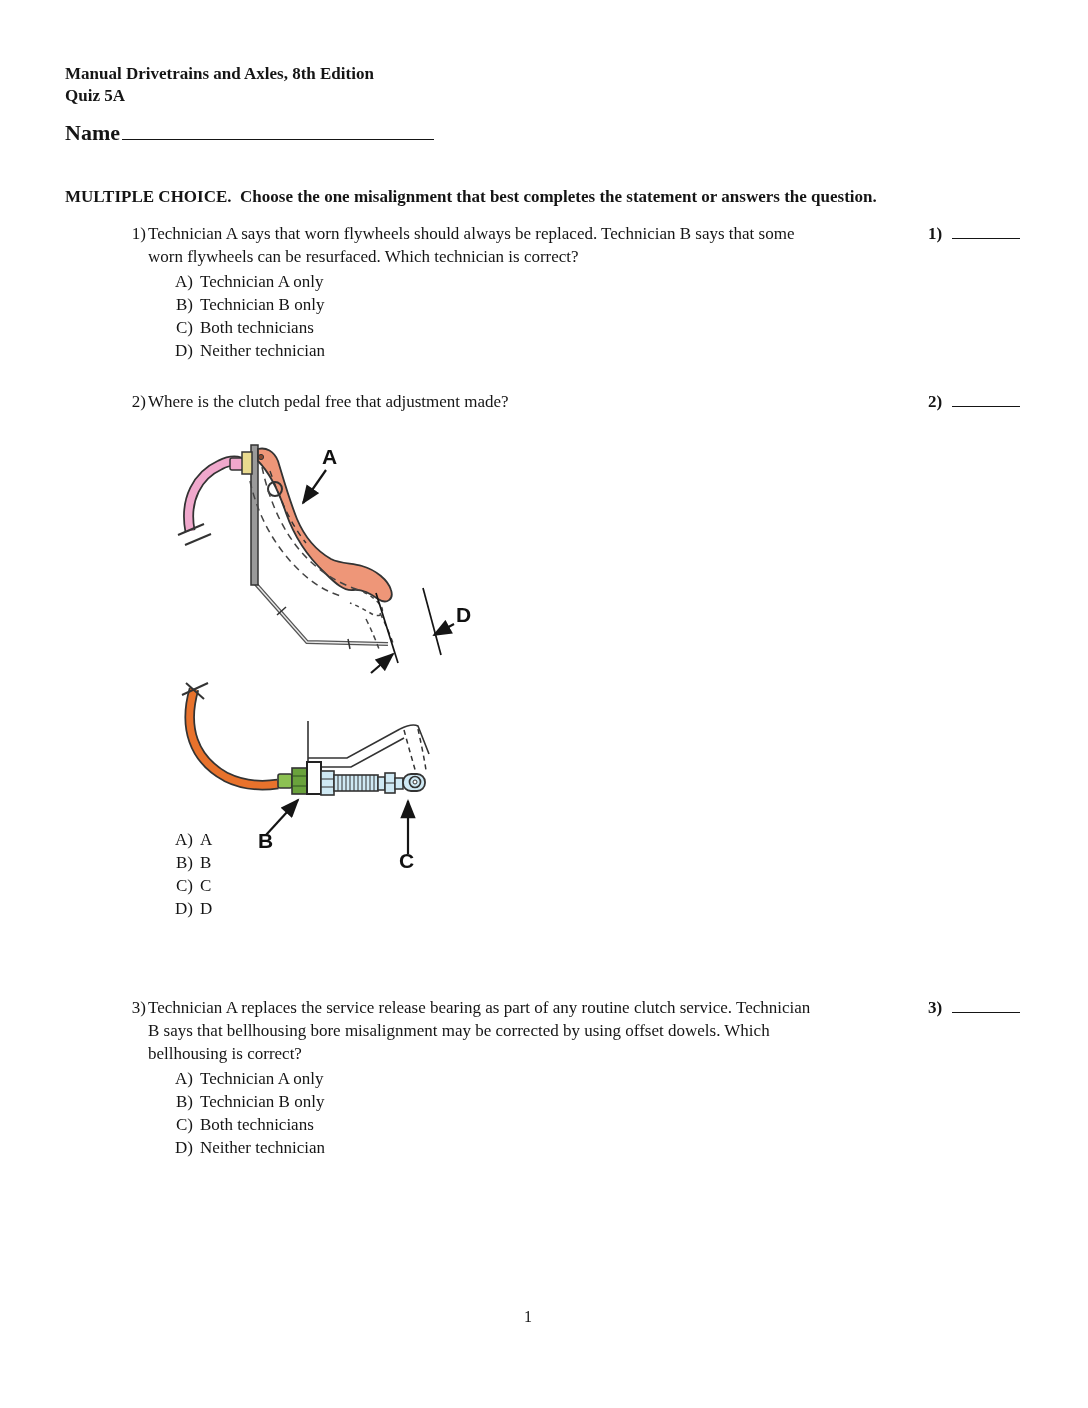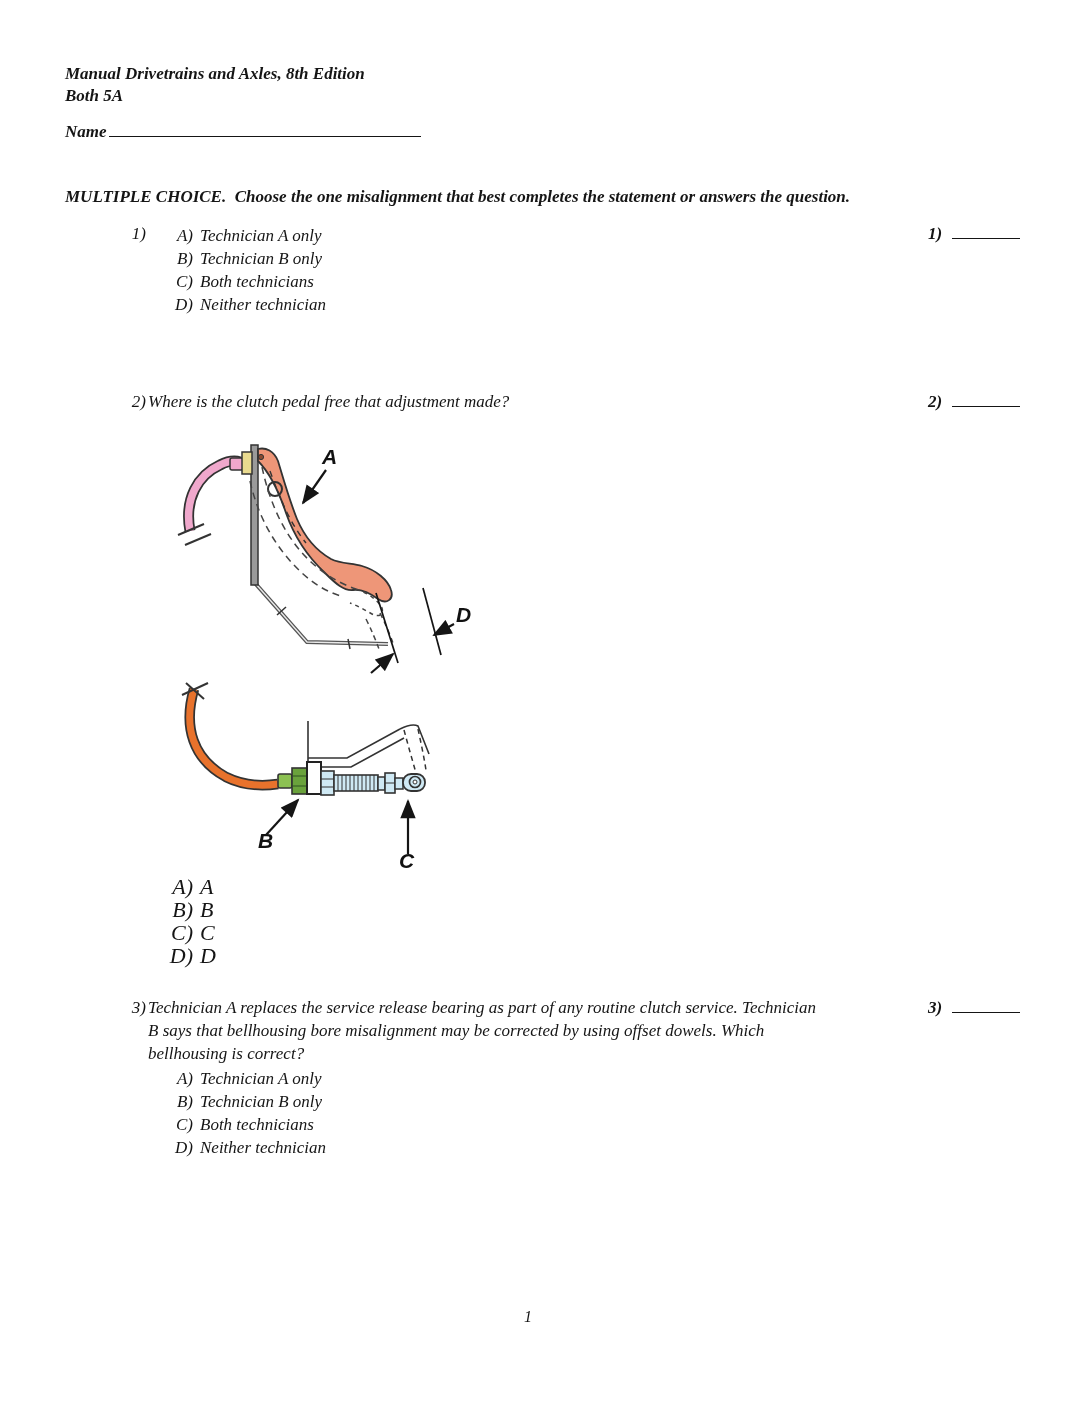--- a/index.html
+++ b/index.html
@@ -1,55 +1,59 @@
 <!DOCTYPE html>
 <html><head>
 <meta charset="utf-8">
 <style>
   html,body{margin:0;padding:0;background:#ffffff;}
   .page{
     position:relative;width:1056px;height:1408px;background:#ffffff;
-    font-family:"Liberation Serif","DejaVu Serif",serif;color:#151515;overflow:hidden;font-style:italic;
+    font-family:"Liberation Serif","DejaVu Serif",serif;color:#151515;overflow:hidden;
   }
   .hdr{position:absolute;left:65px;font-size:17px;font-weight:bold;white-space:nowrap;}
   #hdr-title{top:64px;}
   #hdr-sub{top:86px;}
-  .name-row{position:absolute;left:65px;top:120px;font-size:17px;font-weight:bold;}
+  .name-row{position:absolute;left:65px;top:120px;font-size:22px;font-weight:bold;}
   .name-line{display:inline-block;width:312px;height:16px;border-bottom:1.7px solid #151515;margin-left:2px;vertical-align:baseline;}
   .instructions{position:absolute;left:65px;top:187px;font-size:17px;font-weight:bold;white-space:pre;}
   .qblock{position:absolute;left:0;width:1088px;font-size:17px;line-height:23px;}
   #q1{top:222px;} #q2text{top:390px;} #q3{top:996px;}
   .qnum{position:absolute;left:112px;width:34px;text-align:right;}
   .qtext div{margin-left:148px;white-space:nowrap;}
   .answer{position:absolute;left:928px;top:0;font-weight:bold;white-space:nowrap;}
   .ansline{display:inline-block;width:68px;height:13px;border-bottom:1.9px solid #151515;margin-left:10px;}
   .opts{margin-left:148px;margin-top:2px;}
-  .opts-abs{position:absolute;left:148px;top:875px;font-size:22px;line-height:23px;}
+  .opts-abs{position:absolute;left:148px;top:828px;font-size:17px;line-height:23px;}
   .opt{white-space:nowrap;}
   .optletter{display:inline-block;width:45px;text-align:right;margin-right:7px;}
   .figure{position:absolute;left:150px;top:437px;width:350px;height:440px;}
   .figure text{font-family:"Liberation Sans","DejaVu Sans",sans-serif;font-weight:bold;font-size:21px;fill:#111;}
   .footer{position:absolute;left:0;top:1308px;width:100%;text-align:center;font-size:16px;}
 </style>
 </head>
 <body>
 
 <div class="page">
 
   <div class="hdr" id="hdr-title">Manual Drivetrains and Axles, 8th Edition</div>
-  <div class="hdr" id="hdr-sub">Both 5A</div>
+  <div class="hdr" id="hdr-sub">Quiz 5A</div>
 
   <div class="name-row">
     <span>Name</span><span class="name-line"></span>
   </div>
 
   <div class="instructions">MULTIPLE CHOICE.  Choose the one misalignment that best completes the statement or answers the question.</div>
 
   <div class="qblock" id="q1">
     <span class="qnum">1)</span>
+    <div class="qtext">
+      <div>Technician A says that worn flywheels should always be replaced. Technician B says that some</div>
+      <div>worn flywheels can be resurfaced. Which technician is correct?</div>
+    </div>
     <div class="answer">
       <span>1)</span><span class="ansline"></span>
     </div>
     <div class="opts">
       <div class="opt"><span class="optletter">A)</span><span>Technician A only</span></div>
       <div class="opt"><span class="optletter">B)</span><span>Technician B only</span></div>
       <div class="opt"><span class="optletter">C)</span><span>Both technicians</span></div>
       <div class="opt"><span class="optletter">D)</span><span>Neither technician</span></div>
     </div>
   </div>

